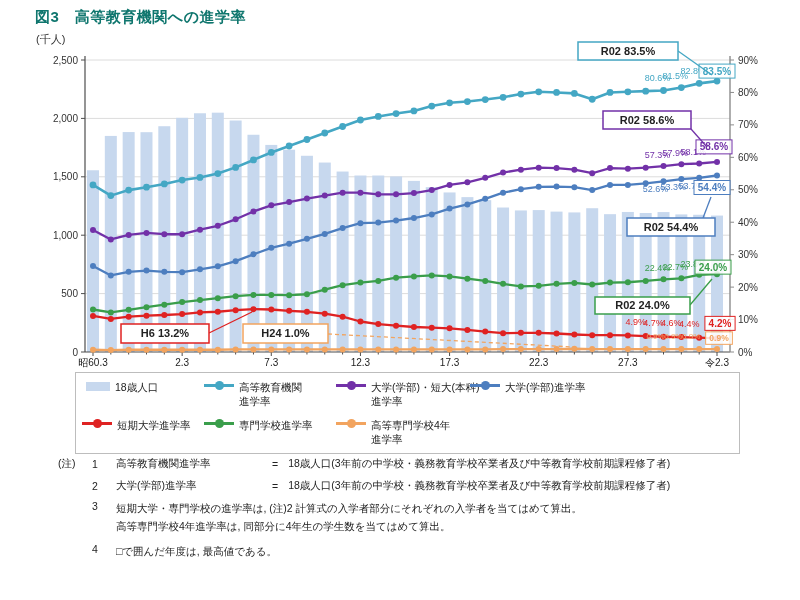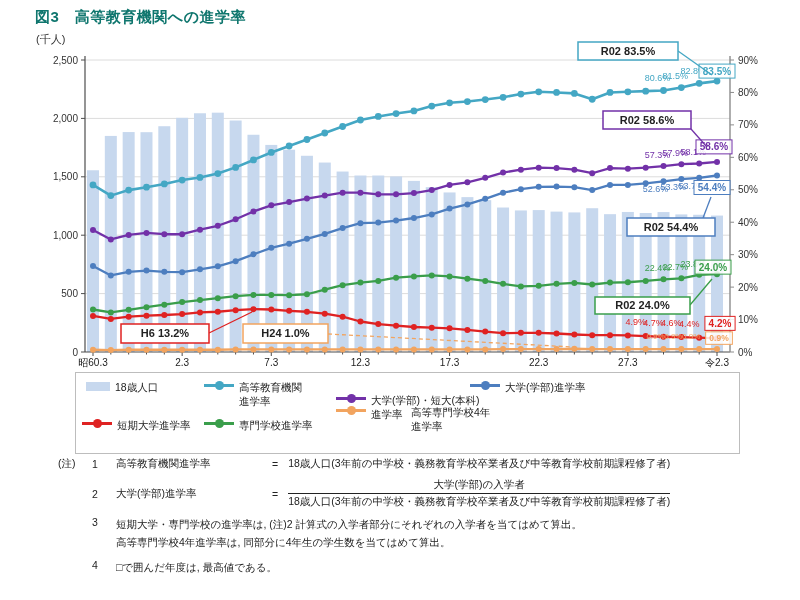--- a/index.html
+++ b/index.html
@@ -455,21 +455,21 @@
     <div class="li" style="left: 10px; top: 7px;">
       <span class="sw bar" style="background: rgb(199, 216, 238);"></span>
       <span class="lt">18歳人口</span>
     </div>
     <div class="li" style="left: 128px; top: 7px;">
       <span class="sw line" style="background: rgb(68, 167, 196);">
         <span class="dot" style="background: rgb(68, 167, 196);"></span>
       </span>
       <span class="lt">高等教育機関<br>進学率</span>
     </div>
-    <div class="li" style="left: 260px; top: 20px;">
+    <div class="li" style="left: 260px; top: 7px;">
       <span class="sw line" style="background: rgb(114, 49, 168);">
         <span class="dot" style="background: rgb(114, 49, 168);"></span>
       </span>
       <span class="lt">大学(学部)・短大(本科)<br>進学率</span>
     </div>
     <div class="li" style="left: 394px; top: 7px;">
       <span class="sw line" style="background: rgb(77, 126, 191);">
         <span class="dot" style="background: rgb(77, 126, 191);"></span>
       </span>
       <span class="lt">大学(学部)進学率</span>
@@ -479,21 +479,21 @@
         <span class="dot" style="background: rgb(223, 34, 34);"></span>
       </span>
       <span class="lt">短期大学進学率</span>
     </div>
     <div class="li" style="left: 128px; top: 45px;">
       <span class="sw line" style="background: rgb(58, 158, 75);">
         <span class="dot" style="background: rgb(58, 158, 75);"></span>
       </span>
       <span class="lt">専門学校進学率</span>
     </div>
-    <div class="li" style="left: 260px; top: 32px; gap: 40px;">
+    <div class="li" style="left: 260px; top: 45px;">
       <span class="sw line" style="background: rgb(242, 164, 95);">
         <span class="dot" style="background: rgb(242, 164, 95);"></span>
       </span>
       <span class="lt">高等専門学校4年<br>進学率</span>
     </div>
   </div>
 <div id="notes">
     <div class="note-row">
       <span class="np">(注)</span>
       <span class="nn">1</span>
@@ -502,21 +502,20 @@
       <span class="frac">
         <span class="den">18歳人口(3年前の中学校・義務教育学校卒業者及び中等教育学校前期課程修了者)</span>
       </span>
     </div>
     <div class="note-row">
       <span class="np"></span>
       <span class="nn">2</span>
       <span class="nl">大学(学部)進学率</span>
       <span class="eq">=</span>
       <span class="frac">
-        <span class="num">大学(学部)の入学者</span>
         <span class="den">18歳人口(3年前の中学校・義務教育学校卒業者及び中等教育学校前期課程修了者)</span>
       </span>
     </div>
     <div class="note-row texty">
       <span class="np"></span>
       <span class="nn">3</span>
       <span class="ntext">短期大学・専門学校の進学率は, (注)2 計算式の入学者部分にそれぞれの入学者を当てはめて算出。<br>高等専門学校4年進学率は, 同部分に4年生の学生数を当てはめて算出。</span>
     </div>
     <div class="note-row texty">
       <span class="np"></span>

